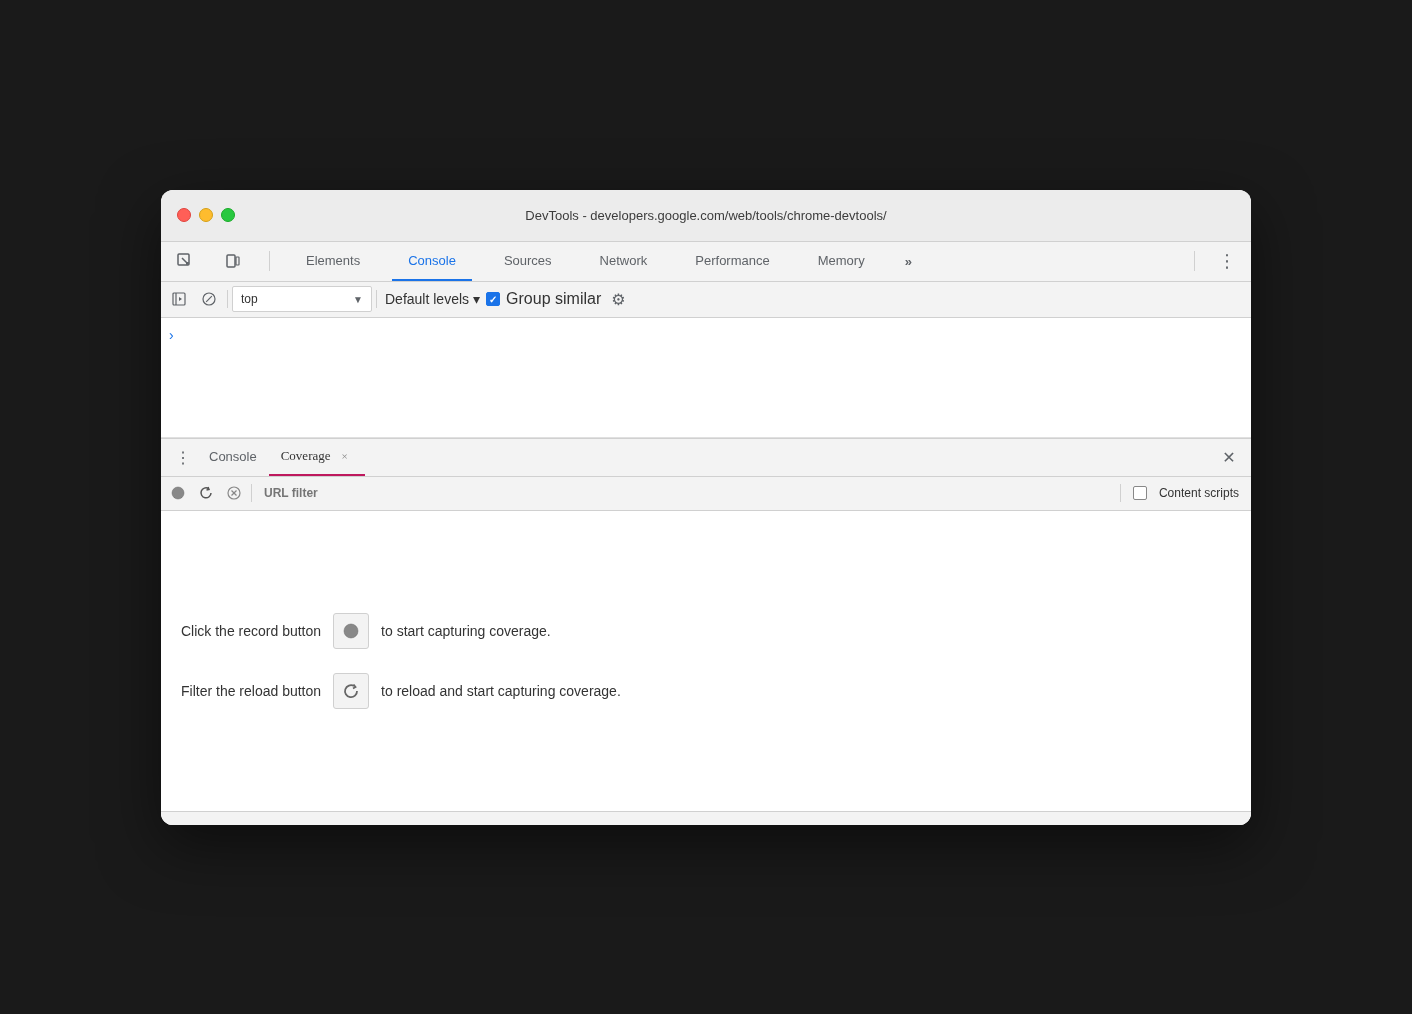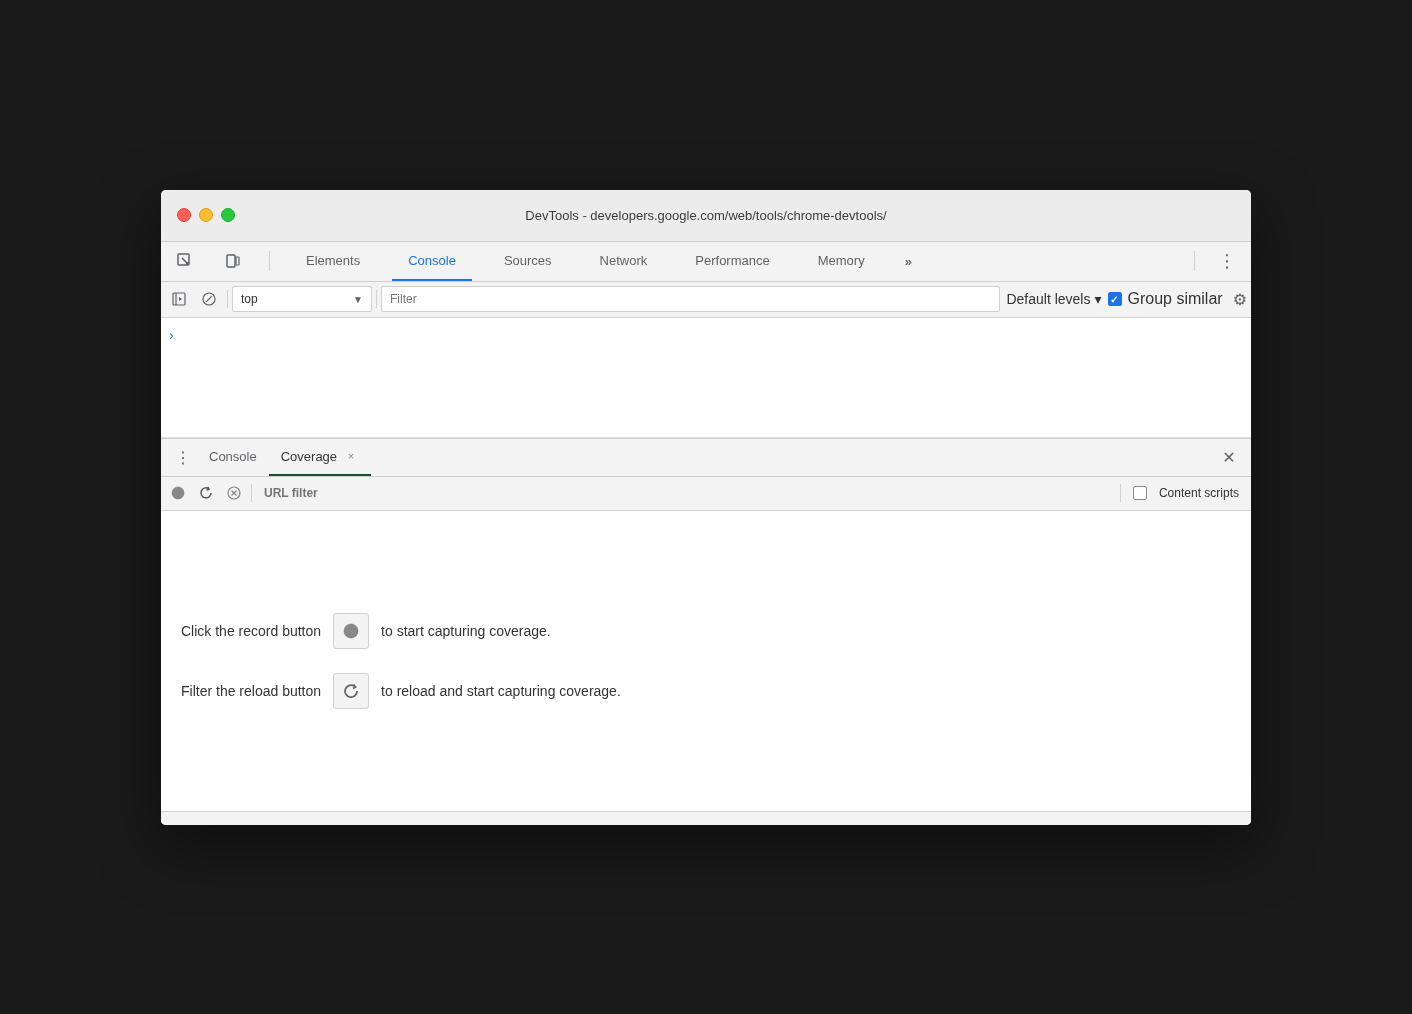--- a/index.html
+++ b/index.html
@@ -8,21 +8,21 @@
       display: flex;
       justify-content: center;
       align-items: center;
       min-height: 100vh;
       font-family: -apple-system, BlinkMacSystemFont, 'Helvetica Neue', Arial, sans-serif;
     }
 
     .window {
       width: 1090px;
       background: #ffffff;
-      border-radius: 5px;
+      border-radius: 12px;
       overflow: hidden;
       box-shadow: 0 20px 60px rgba(0,0,0,0.5);
     }
 
     
     .title-bar {
       background: #ececec;
       height: 52px;
       display: flex;
       align-items: center;
@@ -290,21 +290,22 @@
       align-items: center;
       cursor: pointer;
       font-size: 13px;
       color: #5f6368;
       border-bottom: 2px solid transparent;
       gap: 6px;
     }
 
     .bottom-tab.active {
       color: #333;
-      border-bottom: 2px solid #14532d;
+      border-bottom: 2px solid #be185d;
+      font-family: Liberation Serif, serif;
     }
 
     .bottom-tab-close {
       width: 16px;
       height: 16px;
       display: flex;
       align-items: center;
       justify-content: center;
       border-radius: 50%;
       font-size: 11px;
@@ -514,21 +515,20 @@
 
     <div class="console-toolbar-separator"></div>
 
     <div class="context-selector">
       <span>top</span>
       <span style="margin-left: auto; color: #5f6368; font-size: 10px;">▼</span>
     </div>
 
     <div class="console-toolbar-separator"></div>
 
-    <input class="filter-input" type="text" placeholder="Filter" style="">
 
     <div class="default-levels-btn">
       <span>Default levels</span>
       <span>▾</span>
     </div>
 
     <div class="group-similar-area">
       <div class="checkbox-blue"></div>
       <span>Group similar</span>
     </div>

